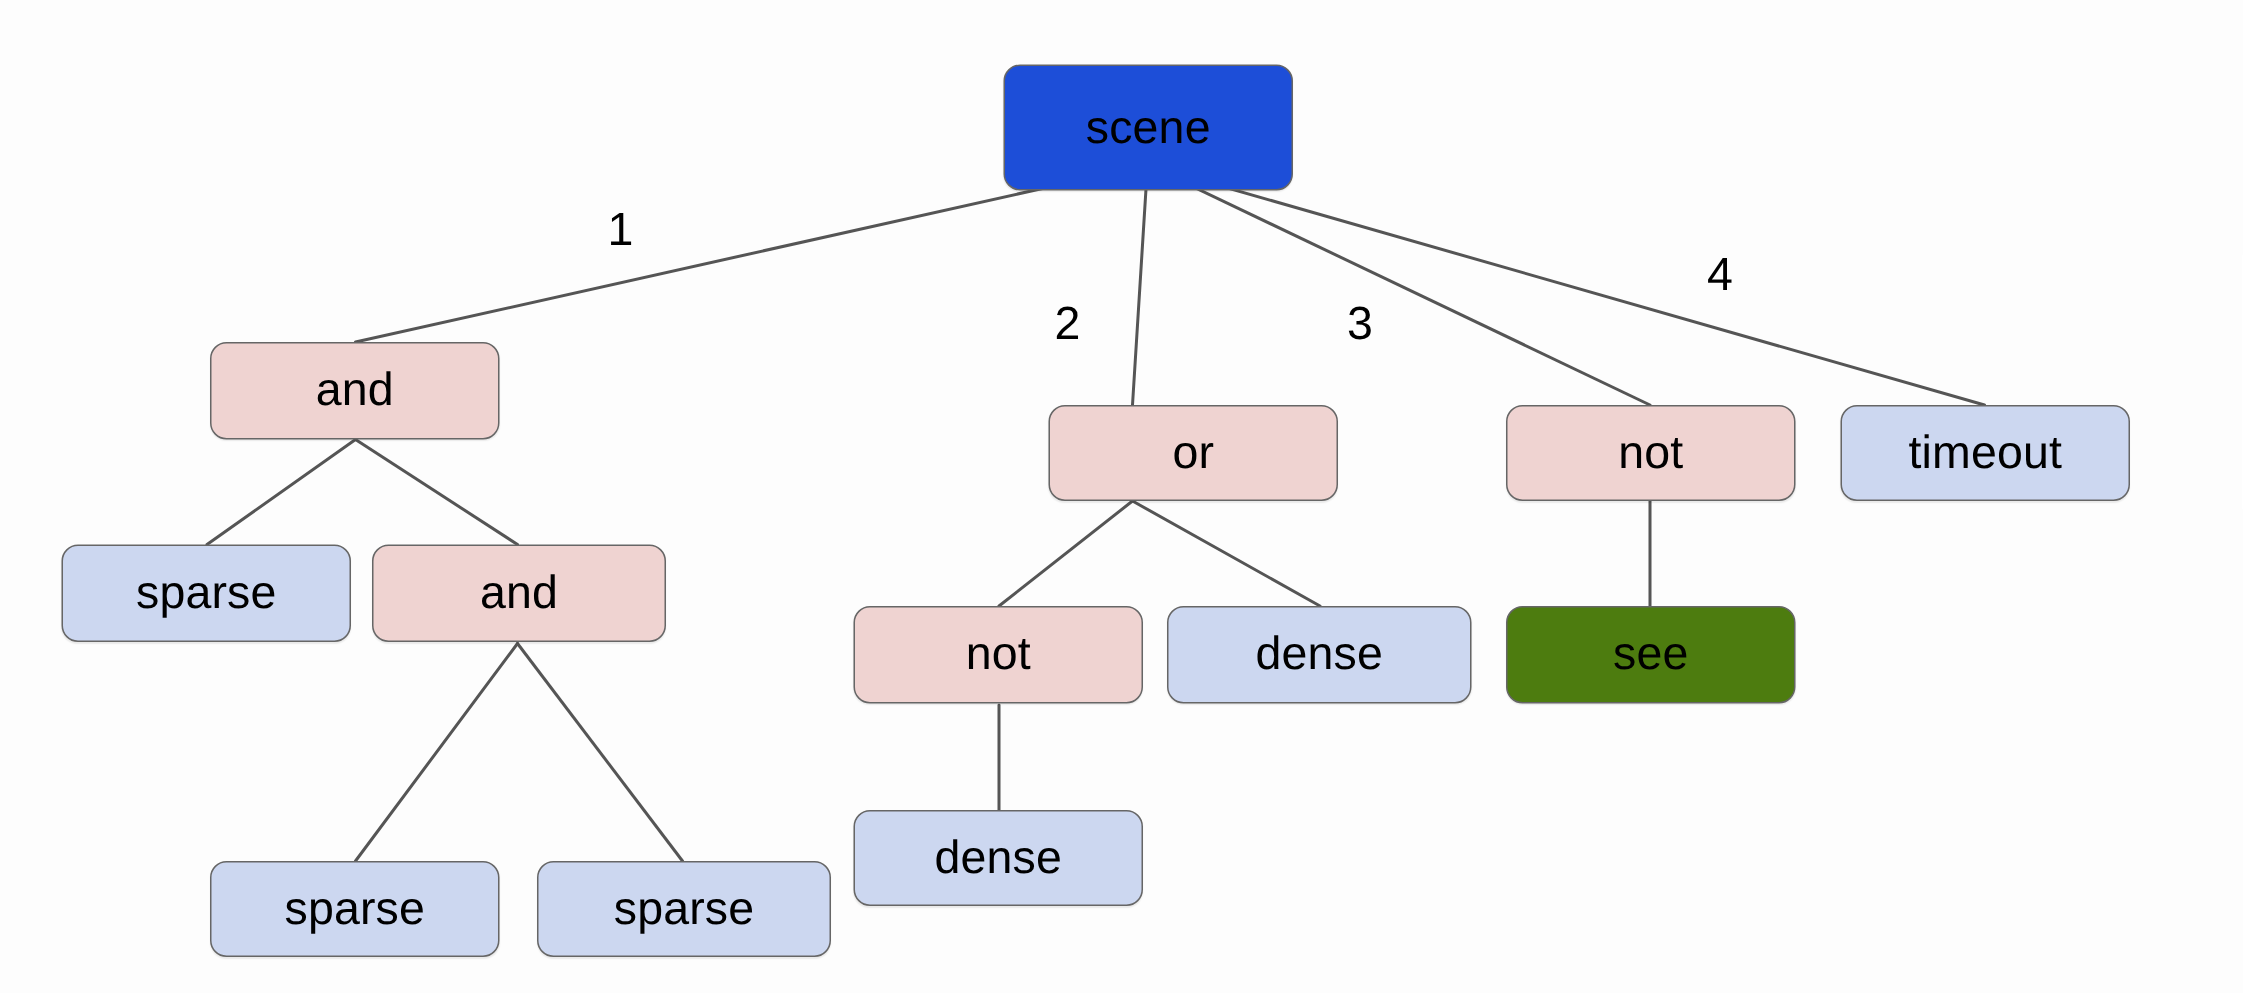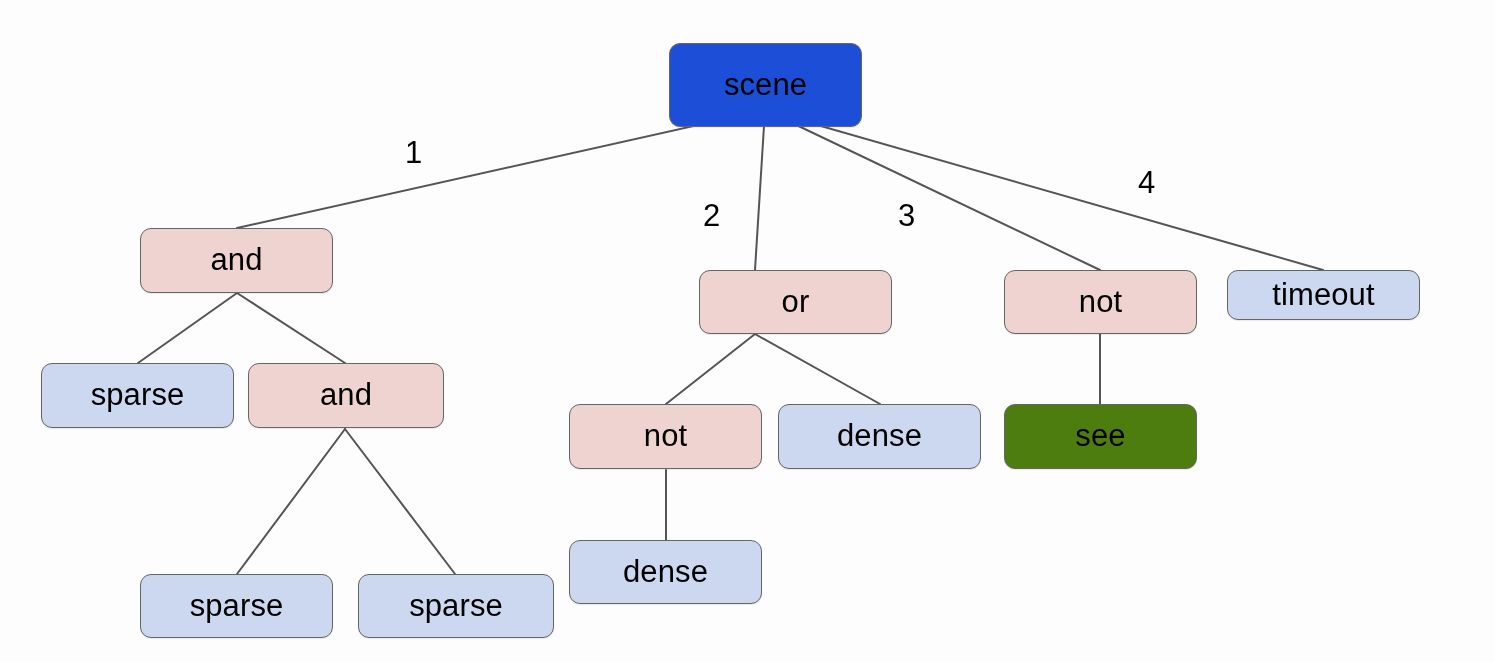--- a/index.html
+++ b/index.html
@@ -77,21 +77,21 @@
       </div>
       <div class="node" style="left: 140px; top: 228px; width: 193px; height: 65px; background: rgb(239, 211, 209); border-color: rgb(102, 102, 102);">
         <span class="node-label">and</span>
       </div>
       <div class="node" style="left: 659px; top: 270px; width: 193px; height: 64px; background: rgb(239, 211, 209); border-color: rgb(102, 102, 102); margin-left: 40px;">
         <span class="node-label">or</span>
       </div>
       <div class="node" style="left: 1004px; top: 270px; width: 193px; height: 64px; background: rgb(239, 211, 209); border-color: rgb(102, 102, 102);">
         <span class="node-label">not</span>
       </div>
-      <div class="node" style="left: 1227px; top: 270px; width: 193px; height: 50px; background: rgb(204, 215, 240); border-color: rgb(102, 102, 102);">
+      <div class="node" style="left: 1227px; top: 270px; width: 193px; height: 64px; background: rgb(204, 215, 240); border-color: rgb(102, 102, 102);">
         <span class="node-label">timeout</span>
       </div>
       <div class="node" style="left: 41px; top: 363px; width: 193px; height: 65px; background: rgb(204, 215, 240); border-color: rgb(102, 102, 102);">
         <span class="node-label">sparse</span>
       </div>
       <div class="node" style="left: 248px; top: 363px; width: 196px; height: 65px; background: rgb(239, 211, 209); border-color: rgb(102, 102, 102);">
         <span class="node-label">and</span>
       </div>
       <div class="node" style="left: 569px; top: 404px; width: 193px; height: 65px; background: rgb(239, 211, 209); border-color: rgb(102, 102, 102);">
         <span class="node-label">not</span>

